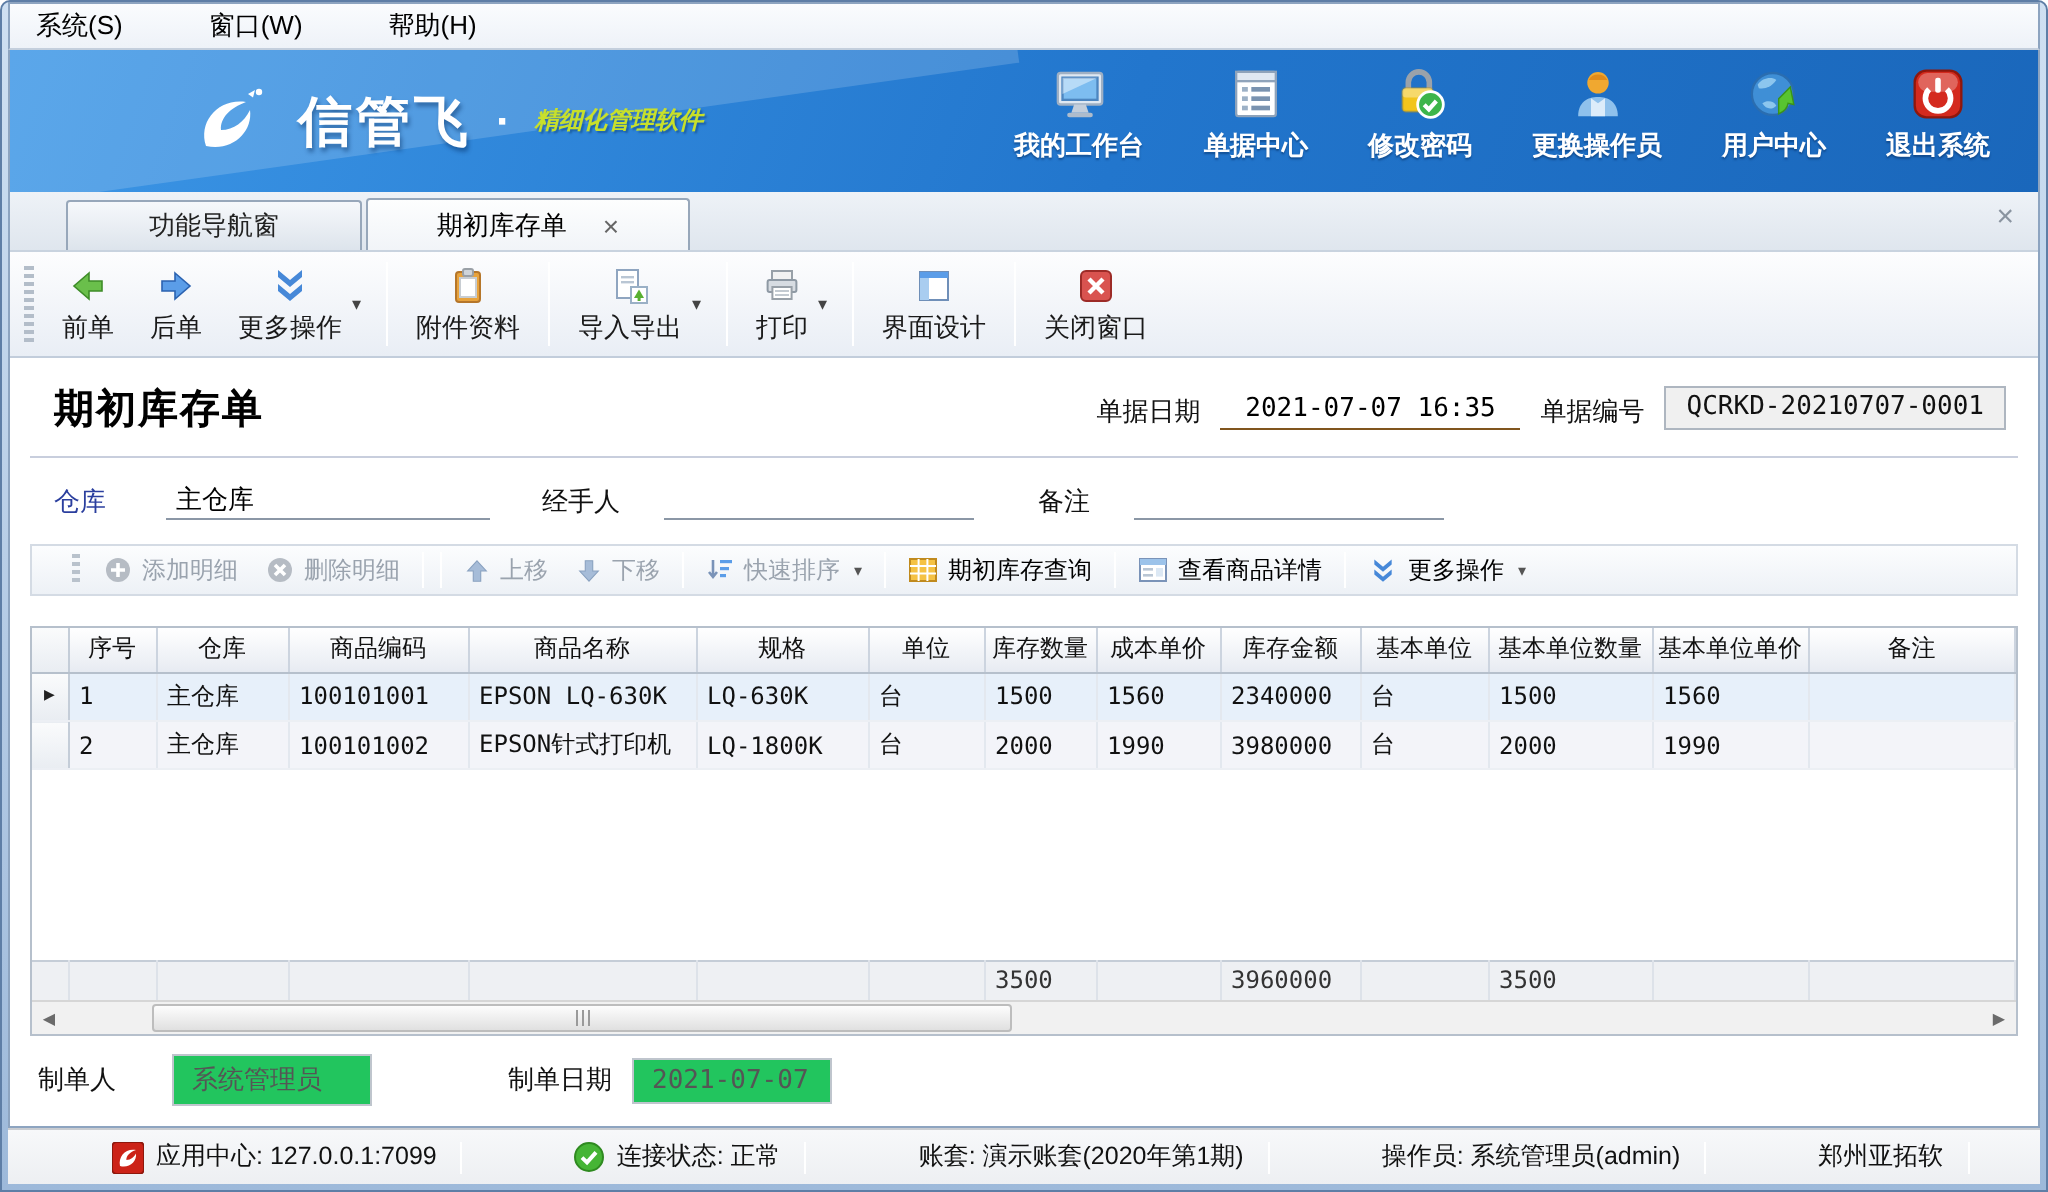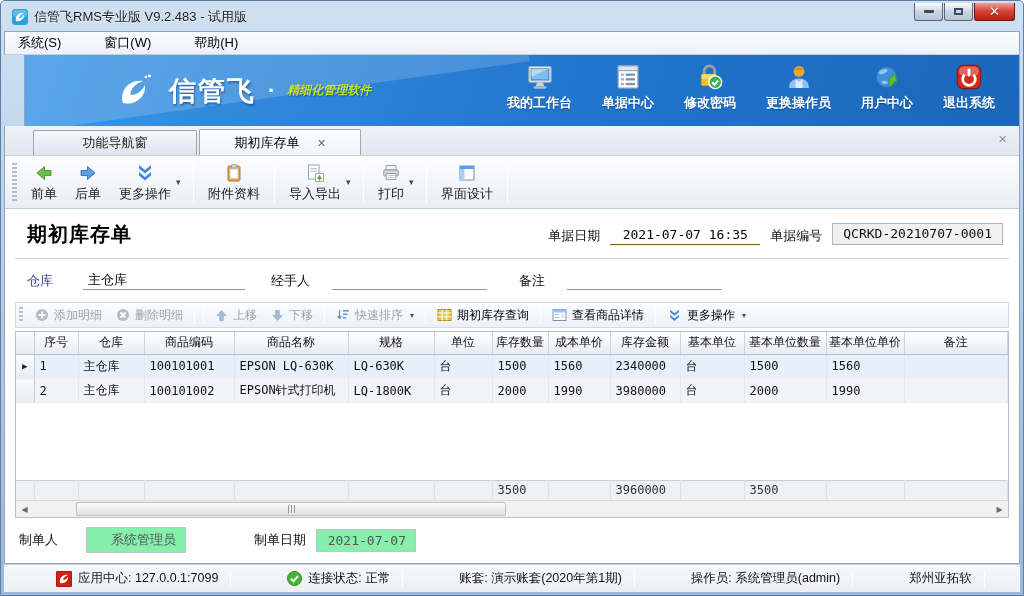--- a/index.html
+++ b/index.html
@@ -14,37 +14,37 @@
   .wbtn.close { width:41px; background:linear-gradient(#f0a098,#d8473a 45%,#b71f10); border-color:#6e1409; }
   .glyph-min { width:10px; height:3px; background:#3a4a5c; border-radius:1px; }
   .glyph-max { width:9px; height:7px; border:2px solid #3a4a5c; }
   .glyph-close { color:#fff; font-weight:bold; font-size:13px; line-height:1; text-shadow:0 1px 1px #7d1205; }
 
   
   .menubar { height:24px; background:linear-gradient(#fafcfe,#eef2f8); border:1px solid #8da4c0; border-bottom:1px solid #c4cfdd; display:flex; align-items:center; gap:43px; padding:0 13px; font-size:13px; }
   .menu-item { cursor:pointer; }
 
   
-  .banner { height:71px; background:linear-gradient(110deg,#3c96e6 0%,#2276cd 55%,#1a67bb 100%); border-left:1px solid #8da4c0; border-right:1px solid #8da4c0; position:relative; overflow:hidden; display:flex; align-items:center;margin-left:20px; }
+  .banner { height:71px; background:linear-gradient(110deg,#3c96e6 0%,#2276cd 55%,#1a67bb 100%); border-left:1px solid #8da4c0; border-right:1px solid #8da4c0; position:relative; overflow:hidden; display:flex; align-items:center; }
   .banner::before { content:""; position:absolute; left:-120px; top:-60px; width:620px; height:110px; background:rgba(255,255,255,.16); transform:rotate(-8deg); }
   .brand { display:flex; align-items:center; padding-left:88px; gap:12px; position:relative; z-index:1; }
   .brand-name { color:#fff; font-size:27px; font-weight:bold; letter-spacing:2px; text-shadow:1px 2px 2px rgba(0,40,90,.45); }
   .brand-dot { color:#fff; font-size:22px; font-weight:bold; }
   .brand-slogan { color:#c8e02a; font-size:12px; font-weight:bold; font-style:italic; text-shadow:1px 1px 1px rgba(0,40,90,.4); }
   .banner-actions { margin-left:auto; display:flex; align-items:flex-end; gap:30px; padding:0 24px 7px 0; position:relative; z-index:1; }
   .bact { display:flex; flex-direction:column; align-items:center; gap:3px; cursor:pointer; }
   .bact-label { color:#fff; font-size:13px; font-weight:bold; text-shadow:0 1px 1px rgba(0,40,90,.5); white-space:nowrap; }
 
   
   .client { flex:1; border:1px solid #8da4c0; border-top:none; background:#fff; display:flex; flex-direction:column; min-height:0; }
 
   
   .tabstrip { height:29px; background:linear-gradient(#eef2f7,#dfe6ee); display:flex; align-items:flex-end; padding:4px 10px 0 28px; position:relative; }
   .tab { height:25px; display:flex; align-items:center; justify-content:center; font-size:13px; border:1px solid #97a7ba; border-bottom:none; border-radius:2px 2px 0 0; cursor:pointer; }
-  .tab.inactive { width:164px; background:linear-gradient(#f6f8fb,#dde4ec); color:#222; }
+  .tab.inactive { width:148px; background:linear-gradient(#f6f8fb,#dde4ec); color:#222; }
   .tab.active { width:162px; background:linear-gradient(#fdfefe,#f1f4f8); height:26px; margin-left:2px; gap:18px; z-index:2; }
   .tab-close { color:#666; font-size:14px; line-height:1; cursor:pointer; }
   .strip-close { position:absolute; right:12px; top:5px; color:#8a94a0; font-size:15px; line-height:1; cursor:pointer; }
 
   
   .toolbar { height:54px; background:linear-gradient(#fdfdfe,#e9eef5); border-top:1px solid #c9d3df; border-bottom:1px solid #c2cddb; display:flex; align-items:center; padding:2px 4px; }
   .grip { width:5px; height:38px; margin:0 5px 0 3px; background:repeating-linear-gradient(180deg,#b3bdc9 0 2px,transparent 2px 4px); }
   .tbtn { display:flex; flex-direction:column; align-items:center; justify-content:center; gap:2px; padding:4px 9px 3px; font-size:13px; color:#1a1a1a; border-radius:3px; cursor:pointer; white-space:nowrap; }
   .tbtn .ic { height:20px; display:flex; align-items:center; }
   .tbtn.highlight { box-shadow:0 0 0 3px #e0241b; margin:0 6px; }
@@ -61,21 +61,21 @@
   .code-box { background:#f0f0f0; border:1px solid #aeb6c0; padding:2px 10px 3px; font-size:13px; color:#111; min-width:170px; text-align:center; }
   .doc-rule { border-top:1px solid #c8cedd; margin:10px 10px 0; }
 
   
   .form-row { display:flex; align-items:flex-end; padding:12px 10px 8px 22px; font-size:13px; }
   .f-label { color:#111; }
   .f-label.blue { color:#2b3f9e; }
   .f-line { border-bottom:1px solid #8b97a6; height:19px; padding:0 5px 1px; font-size:13px; }
 
   
-  .detail-toolbar { margin:4px 10px 0; background:linear-gradient(#fcfdfe,#edf1f6); border:1px solid #d4dbe4; height:26px; display:flex; align-items:center; font-size:12px; padding:0 1px; }
+  .detail-toolbar { margin:4px 10px 12px; background:linear-gradient(#fcfdfe,#edf1f6); border:1px solid #d4dbe4; height:26px; display:flex; align-items:center; font-size:12px; padding:0 18px; }
   .dgrip { width:4px; height:16px; margin:0 5px 0 2px; background:repeating-linear-gradient(180deg,#b9c2cc 0 2px,transparent 2px 4px); }
   .dbtn { display:flex; align-items:center; gap:5px; padding:3px 7px; border-radius:2px; cursor:pointer; white-space:nowrap; }
   .dbtn.disabled { color:#9aa3ae; cursor:default; }
   .dsep { width:1px; height:18px; background:#cdd5df; border-right:1px solid #fff; margin:0 4px; }
   .ddd { font-size:8px; color:#555; margin-left:2px; }
 
   
   .grid { margin:3px 10px 0; border:1px solid #b6c0cc; flex:1; display:flex; flex-direction:column; min-height:0; background:#000000; }
   table.gridtbl { border-collapse:collapse; table-layout:fixed; width:100%; }
   .gridtbl th { height:22px; font-size:12px; font-weight:normal; color:#111; text-align:center; background:linear-gradient(#ffffff,#e7ebf2); border-right:1px solid #ccd4df; border-bottom:1px solid #b6c0cc; overflow:hidden; white-space:nowrap; cursor:pointer; }
@@ -90,53 +90,34 @@
   .totals .gridtbl td { height:20px; background:#eef0f3; border-top:1px solid #c5cdd7; border-right:1px solid #dde2e9; border-bottom:none; color:#333; }
   
   .hscroll { height:17px; background:#f1f1f1; border-top:1px solid #d6d6d6; display:flex; align-items:stretch; position:relative; }
   .sbtn { width:17px; display:flex; align-items:center; justify-content:center; font-size:8px; color:#6b6b6b; background:#f1f1f1; cursor:pointer; }
   .sbtn.right { margin-left:auto; }
   .sthumb { position:absolute; left:60px; top:1px; height:14px; width:430px; background:linear-gradient(#fdfdfd,#e0e0e0); border:1px solid #bdbdbd; border-radius:2px; display:flex; align-items:center; justify-content:center; gap:2px; cursor:pointer; }
   .sthumb i { display:block; width:1px; height:8px; background:#9a9a9a; }
 
   
   .maker-row { display:flex; align-items:center; padding:9px 10px 10px 14px; font-size:13px; gap:10px; }
-  .g-box { background:#86efac; border:1px solid #bfc5cd; padding:3px 9px; color:#555; min-width:100px; font-size:13px;text-align:right; }
+  .g-box { background:#22c55e; border:1px solid #bfc5cd; padding:3px 9px; color:#555; min-width:100px; font-size:13px; }
 
   
   .statusbar { height:28px; background:linear-gradient(#f7f8fa,#edeff2); border-top:1px solid #c9ccd1; display:flex; align-items:center; font-size:12.5px; color:#111; padding:0 10px 0 8px; gap:9px; }
   .s-item { display:flex; align-items:center; gap:6px; white-space:nowrap;padding-left:44px; }
   .ssep { width:1px; height:16px; background:#c3c7cc; border-right:1px solid #fff; margin:0 3px; }
   .s-link { text-decoration:underline; cursor:pointer; }
   .s-grip { margin-left:auto; }
 </style>
 </head>
 <body>
 
 <div class="window">
 
-  <div class="titlebar">
-    <svg width="16" height="16" viewBox="0 0 16 16">
-        <rect x="0" y="0" width="16" height="16" rx="3" fill="#2aa3dc"></rect>
-        <rect x="1" y="1" width="14" height="7" rx="3" fill="rgba(255,255,255,.25)"></rect>
-        <path d="M4 12 C3 7 7 3 12 4 C9 5 7 7 7.2 9 C9.5 9 11 7.5 12 5.8 C12.5 10 8.5 13.2 4 12 Z" fill="#fff"></path>
-      </svg>
-    <span class="apptitle">信管飞RMS专业版 V9.2.483 - 试用版</span>
-    <div class="wincontrols">
-      <div class="wbtn">
-          <span class="glyph-min"></span>
-        </div>
-      <div class="wbtn">
-          <span class="glyph-max"></span>
-        </div>
-      <div class="wbtn close">
-          <span class="glyph-close">✕</span>
-        </div>
-    </div>
-  </div>
 
   <div class="menubar">
     <span class="menu-item">系统(S)</span>
     <span class="menu-item">窗口(W)</span>
     <span class="menu-item">帮助(H)</span>
   </div>
 
   <div class="banner">
     <div class="brand">
       <svg width="44" height="40" viewBox="0 0 44 40">
@@ -298,20 +279,29 @@
         <span class="ic">
             <svg width="20" height="20" viewBox="0 0 20 20">
               <rect x="3" y="3" width="14" height="14" fill="#fff" stroke="#6f8fb8"></rect>
               <rect x="3" y="3" width="14" height="3" fill="#5b9de8"></rect>
               <rect x="3" y="6" width="4.5" height="11" fill="#a9cdf0"></rect>
             </svg>
           </span>
         <span>界面设计</span>
       </div>
       <div class="tsep"></div>
+      <div class="tbtn">
+        <span class="ic">
+            <svg width="18" height="18" viewBox="0 0 18 18">
+              <rect x="1.5" y="1.5" width="15" height="15" rx="2.5" fill="#d9534f" stroke="#9c2b27"></rect>
+              <path d="M5.5 5.5 L12.5 12.5 M12.5 5.5 L5.5 12.5" stroke="#fff" stroke-width="2.2"></path>
+            </svg>
+          </span>
+        <span>关闭窗口</span>
+      </div>
     </div>
 
     <div class="doc-header">
       <div class="doc-title">期初库存单</div>
       <div class="hdr-fields">
         <span class="hdr-label">单据日期</span>
         <span class="u-line mono">2021-07-07 16:35</span>
         <span class="hdr-label">单据编号</span>
         <span class="code-box mono">QCRKD-20210707-0001</span>
       </div>

